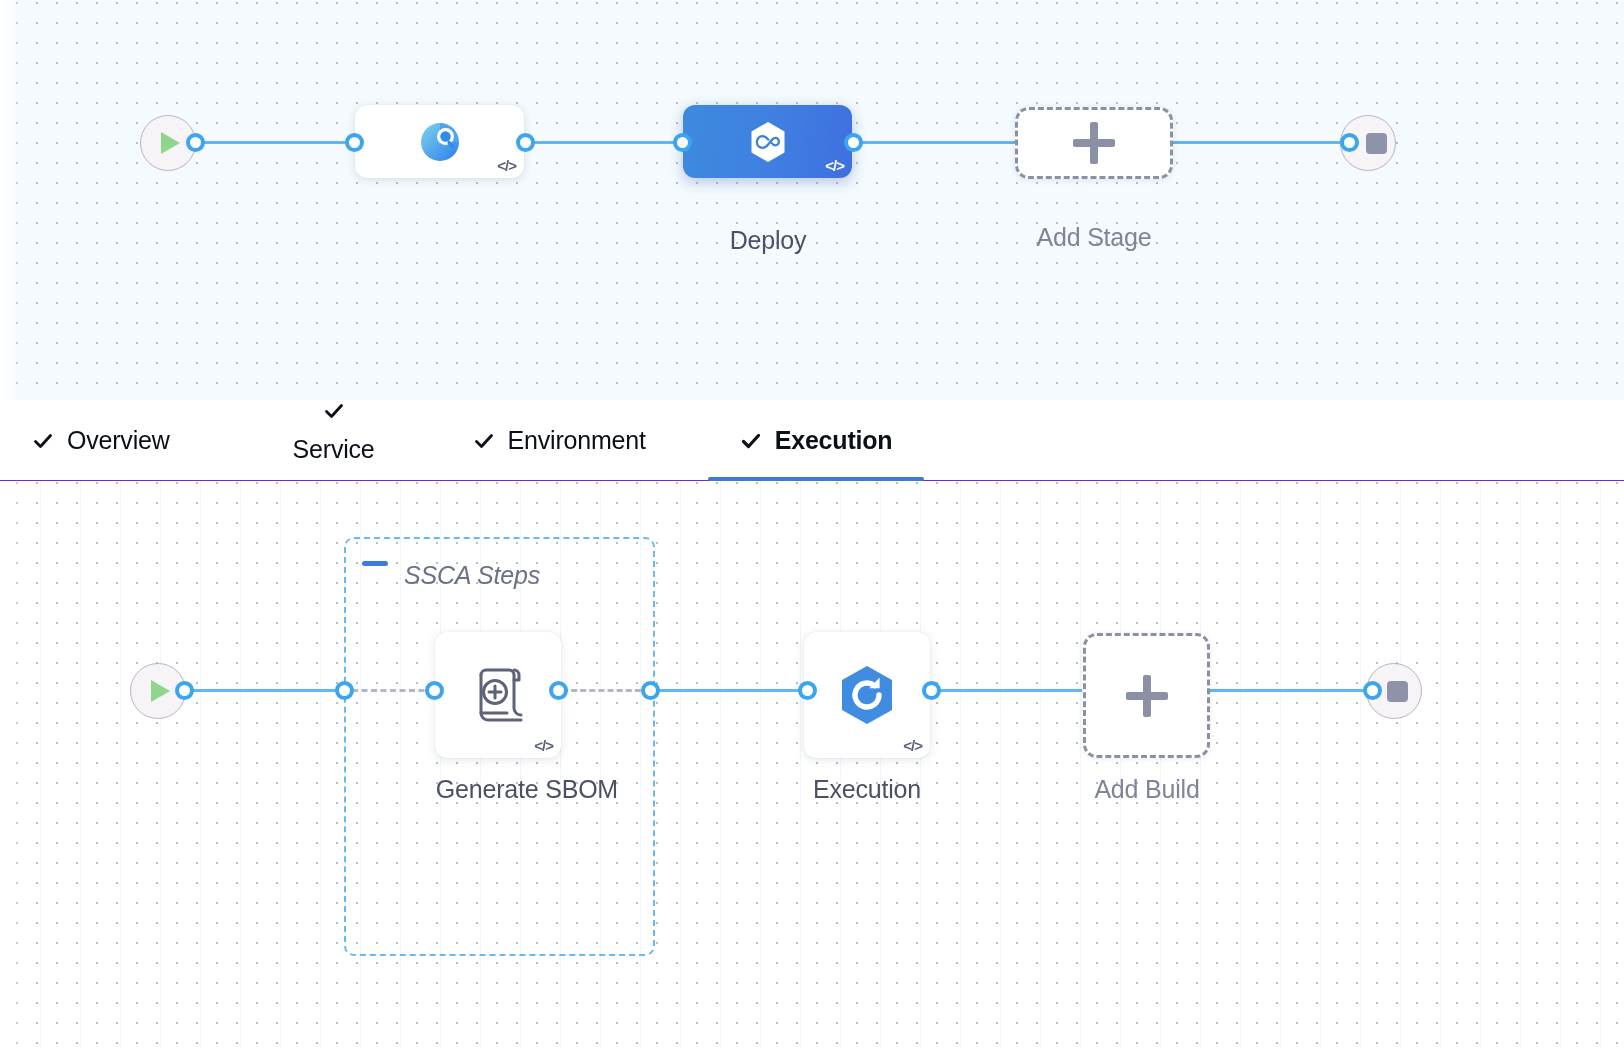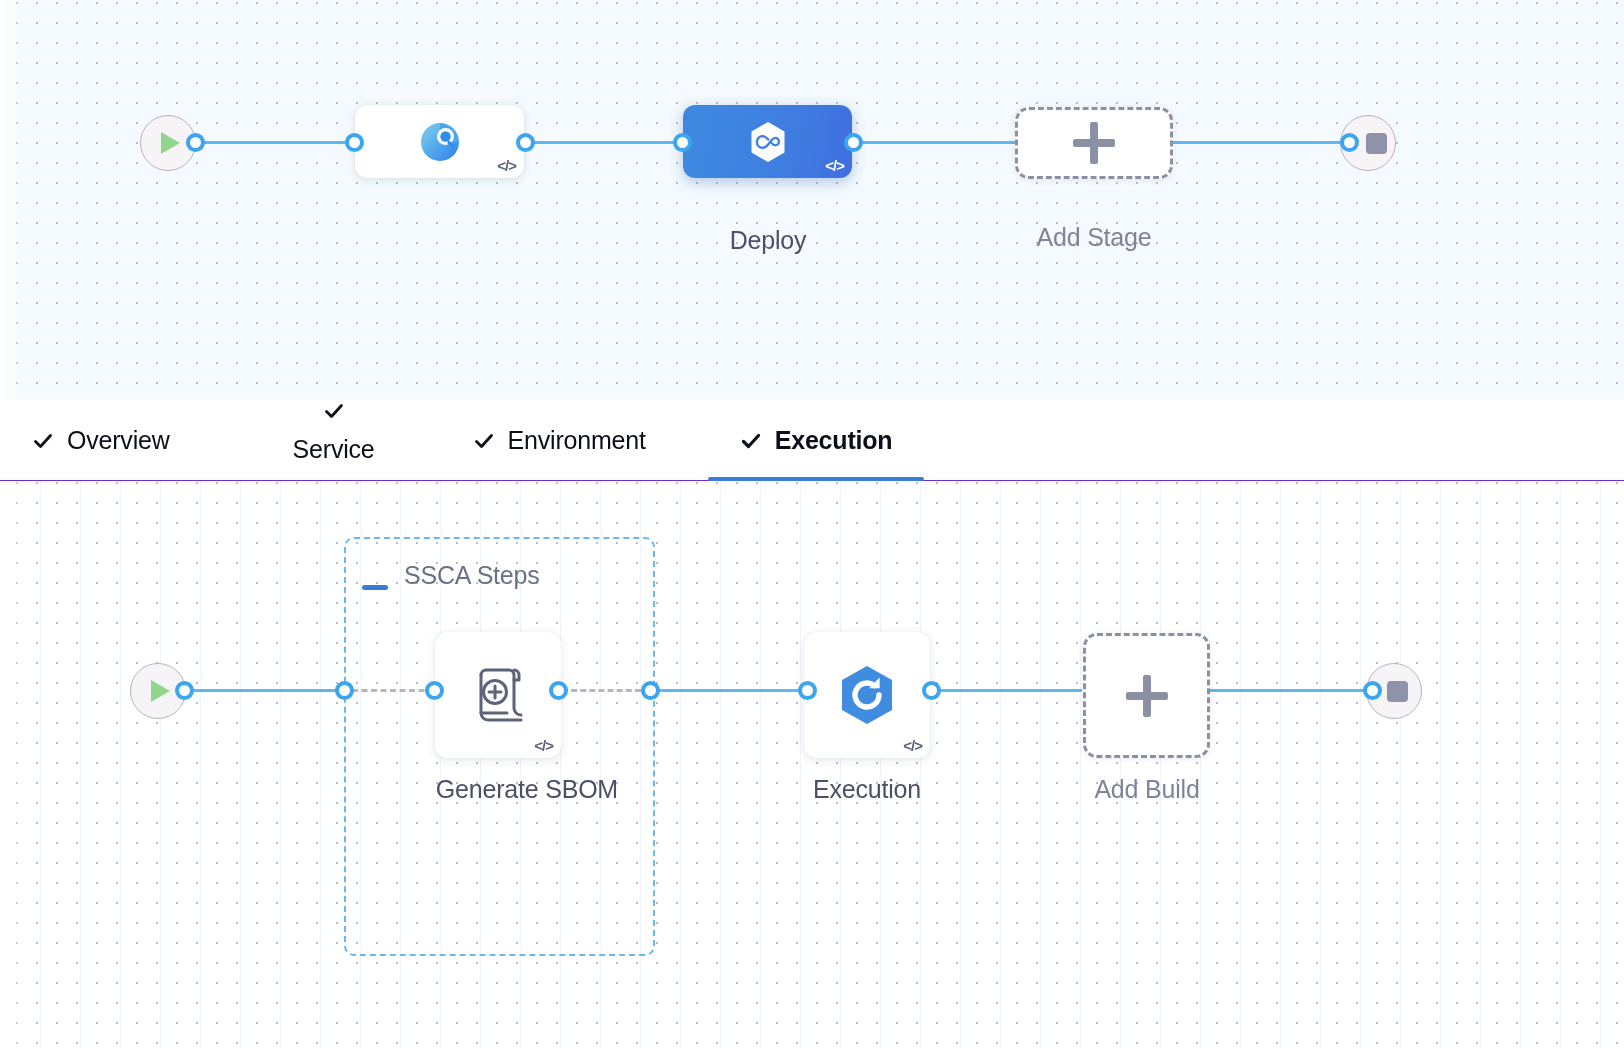--- a/index.html
+++ b/index.html
@@ -134,22 +134,23 @@
   }
   .node-label.muted { color: #7f8498; }
 
   
   .group-box {
     position: absolute;
     border: 2.5px dashed #69b9ee; border-radius: 10px;
     z-index: 1; background: transparent;
   }
   .group-head {
-    position: absolute; display: flex; align-items: flex-end; gap: 16px;
+    position: absolute; display: flex; align-items: flex-start; gap: 16px;
     z-index: 5;
+    font-style: italic;
   }
   .group-collapse {
     width: 26px; height: 5px; border-radius: 3px; background: #3d7bd9;
     cursor: pointer;
   }
   .group-title {
     font-size: 25px; color: #6b7186; letter-spacing: -0.2px;
   }
 </style>
 </head>

